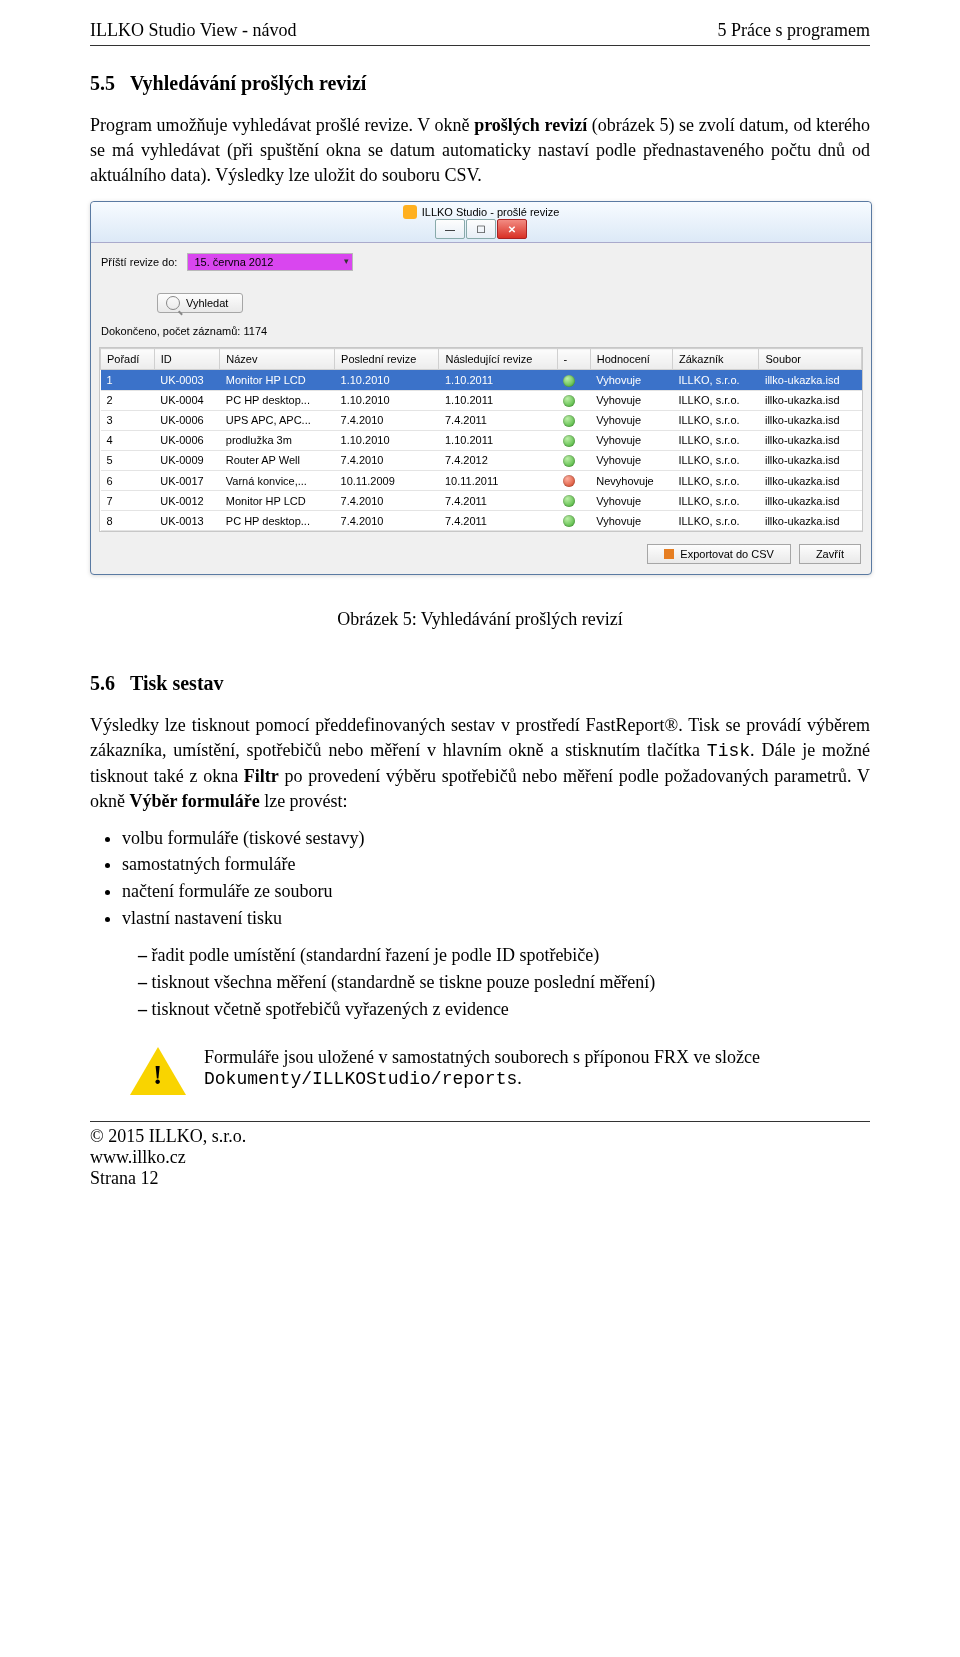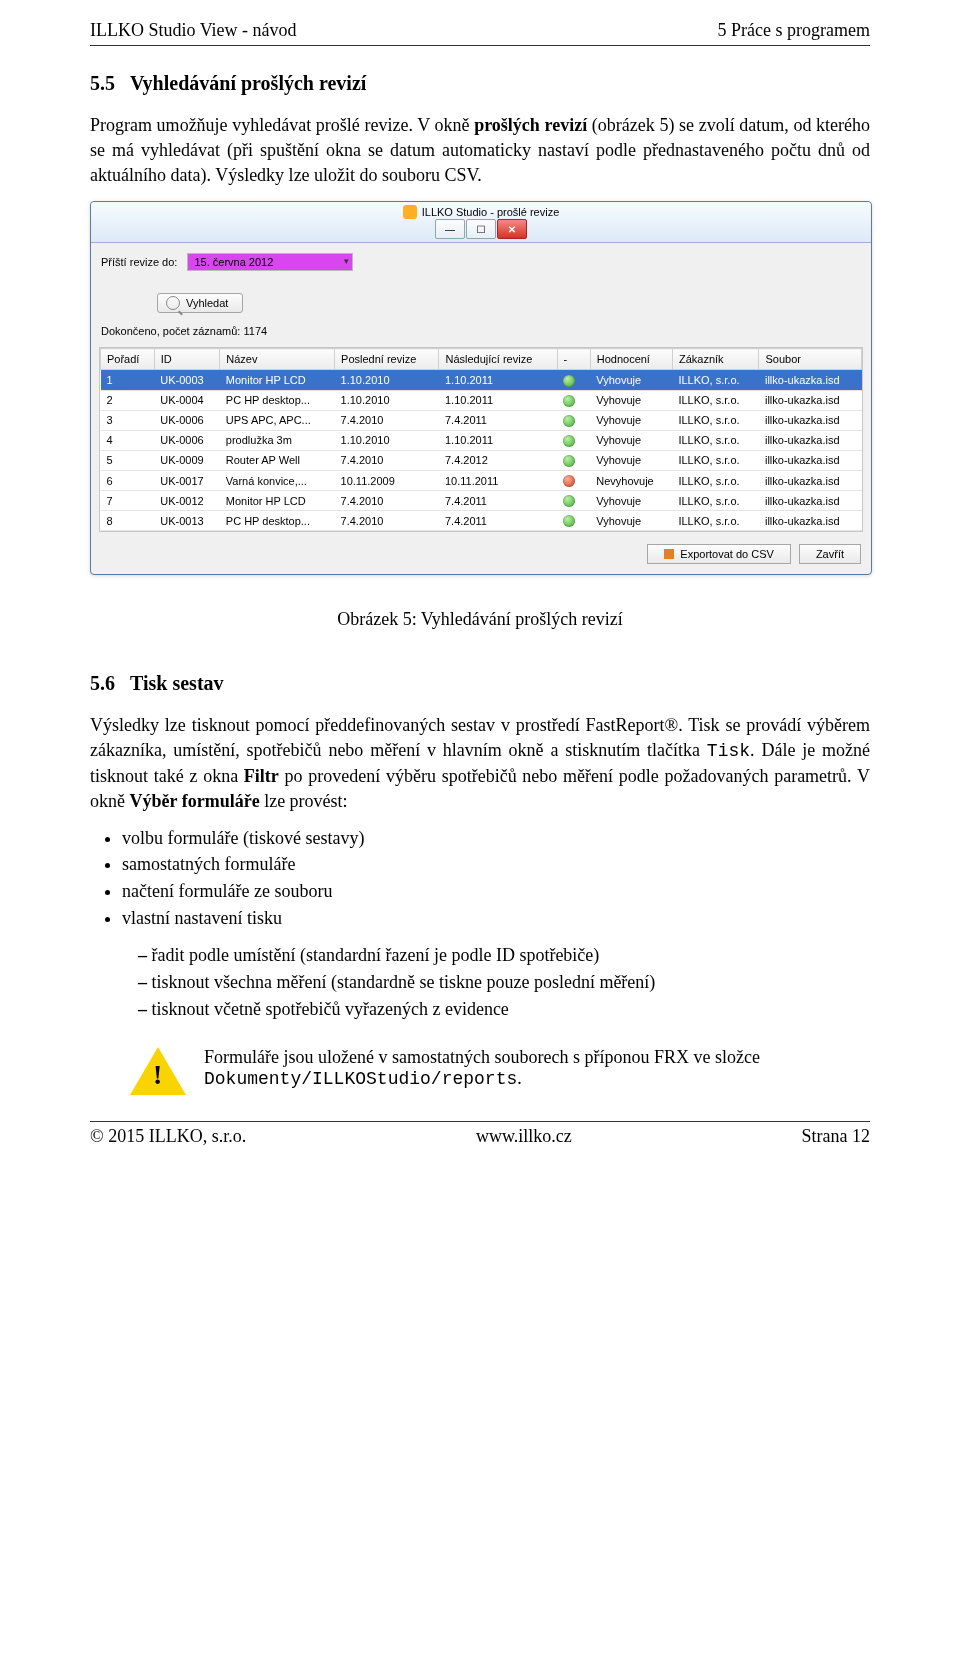--- a/index.html
+++ b/index.html
@@ -13,21 +13,21 @@
     width: 780px;
     margin: 0 auto 40px;
     padding: 20px 0 0 0;
   }
   .header-row, .footer-row {
     display: flex;
     justify-content: space-between;
     font-size: 18px;
   }
   .header-row { border-bottom: 1px solid #333; padding-bottom: 4px; margin-bottom: 26px; }
-  .footer-row { border-top: 1px solid #333; padding-top: 4px; margin-top: 26px; }
+  .footer-row { border-top: 1px solid #333; padding-top: 4px; margin-top: 26px; flex-direction: column; }
   h2.sec { font-size: 20px; font-weight: bold; margin: 12px 0 18px; }
   p { line-height: 1.38; margin: 0 0 10px 0; text-align: justify; }
   .figure-caption { text-align: center; margin: 34px 0 42px; font-size: 18px; font-family: Liberation Serif, serif; }
   .mono { font-family: "Courier New", monospace; }
   .bold { font-weight: bold; }
 
   
   .win {
     border: 1px solid #5a7aa2;
     border-radius: 4px;

